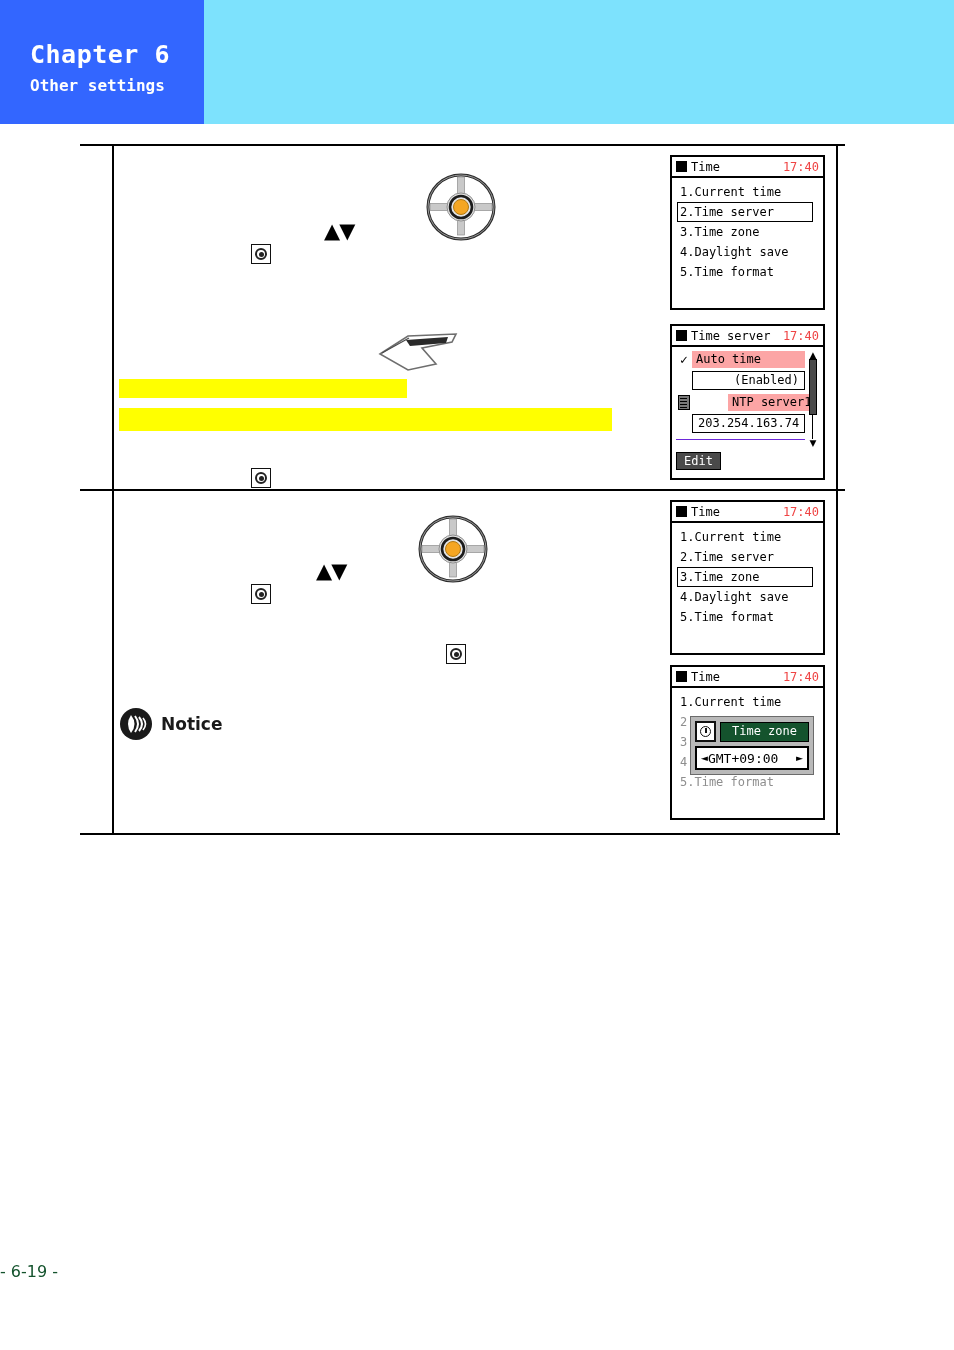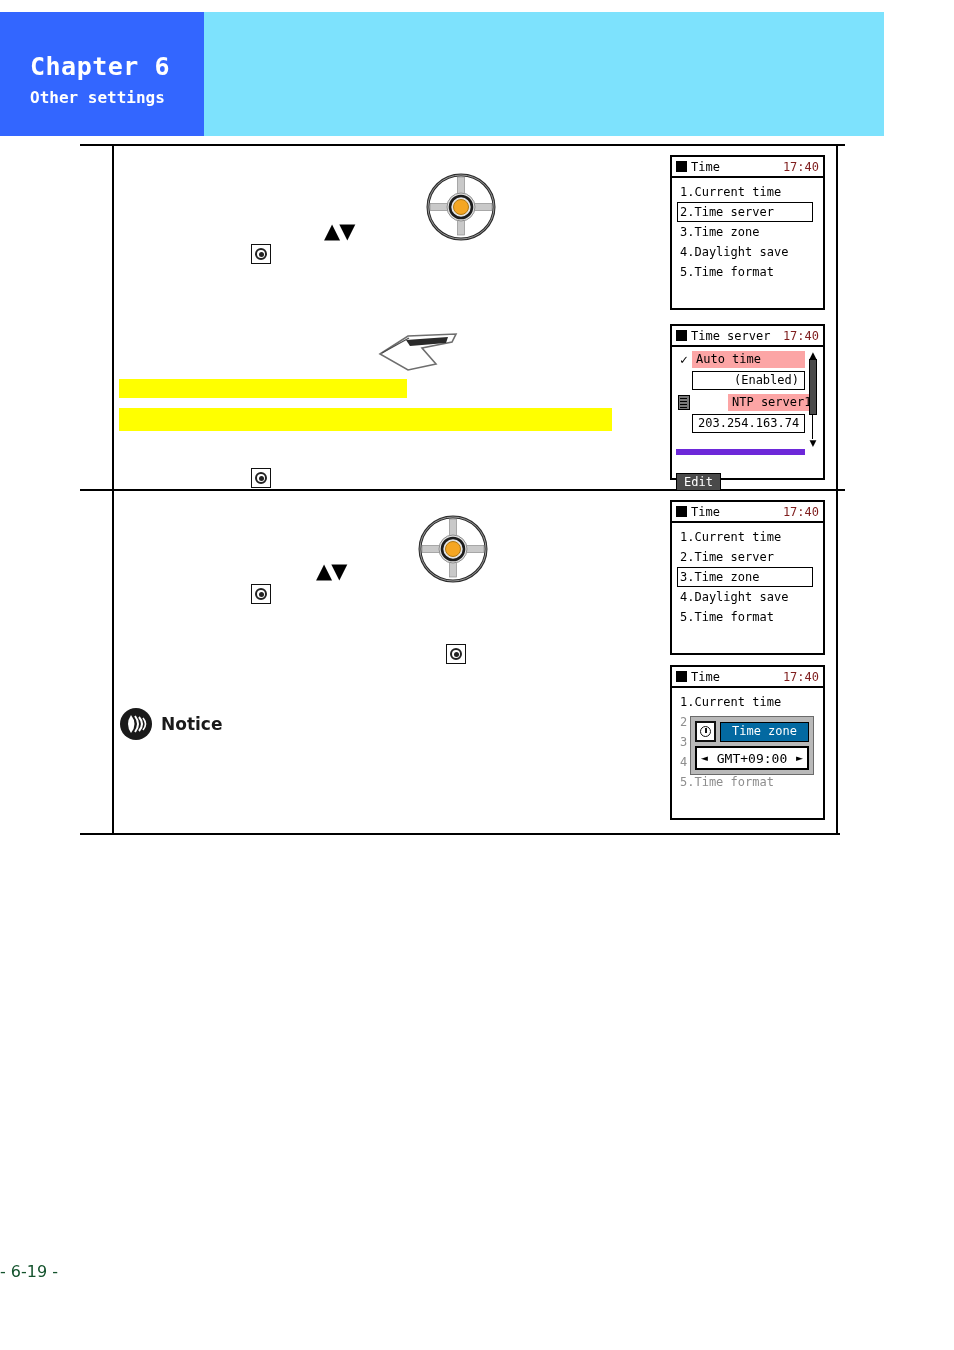--- a/index.html
+++ b/index.html
@@ -11,22 +11,22 @@
     width: 954px;
     height: 1350px;
     position: relative;
     font-family: "DejaVu Sans Mono", monospace;
     overflow: hidden;
   }
 
   
   #chapter-banner {
     position: absolute;
-    left: 0; top: 12px;
-    width: 884px; height: 124px;
+    left: 0; top: 0;
+    width: 954px; height: 124px;
     background: #7de2fd;
   }
   #chapter-tab {
     position: absolute;
     left: 0; top: 0;
     width: 204px; height: 124px;
     background: #3366ff;
     box-sizing: border-box;
   }
   #chapter-title {
@@ -151,21 +151,21 @@
     margin-right: 4px;
   }
   .lcd-title-text {
     font-size: 12px;
     color: #000000;
     white-space: nowrap;
     flex: 1 1 auto;
   }
   .lcd-title-time {
     font-size: 12px;
-    color: #7f1d1d;
+    color: #ef4444;
     white-space: nowrap;
     flex: 0 0 auto;
   }
   .lcd-body {
     position: relative;
     padding: 4px 3px 3px 5px;
     box-sizing: border-box;
   }
   .menu-row {
     font-size: 12px;
@@ -254,23 +254,23 @@
     font-size: 12px;
     line-height: 16px;
     height: 18px;
     padding: 0 7px;
     display: inline-block;
     box-sizing: border-box;
     border: 1px solid #000;
     white-space: nowrap;
   }
   .edit-row {
-    margin-top: 16px;
-    border-top: 6px solid #6d28d9;
-    padding-top: 16px;
+    margin-top: 6px;
+    border-top: 1px solid #6d28d9;
+    padding-top: 10px;
   }
 
   
   .lcd-scroll {
     position: absolute;
     right: 3px; top: 4px;
     width: 11px;
     height: 96px;
   }
   .lcd-scroll .track {
@@ -330,21 +330,21 @@
     box-sizing: border-box;
   }
   .tz-clock::after {
     content: "";
     position: absolute;
     left: 8px; top: 5px;
     width: 1.5px; height: 5px;
     background: #111;
   }
   .tz-title {
-    background: #0369a1;
+    background: #14532d;
     color: #ffffff;
     font-size: 12px;
     line-height: 17px;
     height: 20px;
     border: 1px solid #000;
     box-sizing: border-box;
     flex: 1 1 auto;
     text-align: center;
     margin-left: 4px;
     white-space: nowrap;
@@ -361,21 +361,20 @@
   }
   .tz-arrow {
     font-size: 9px;
     color: #000;
     flex: 0 0 auto;
     font-family: "DejaVu Sans", sans-serif;
     line-height: 1;
   }
   .tz-value {
     flex: 1 1 auto;
-    text-align: center;
     font-size: 13px;
     color: #000;
     white-space: nowrap;
   }
   .menu-row.dimmed {
     color: #8e8e8e;
   }
 
   
   #page-footer {

